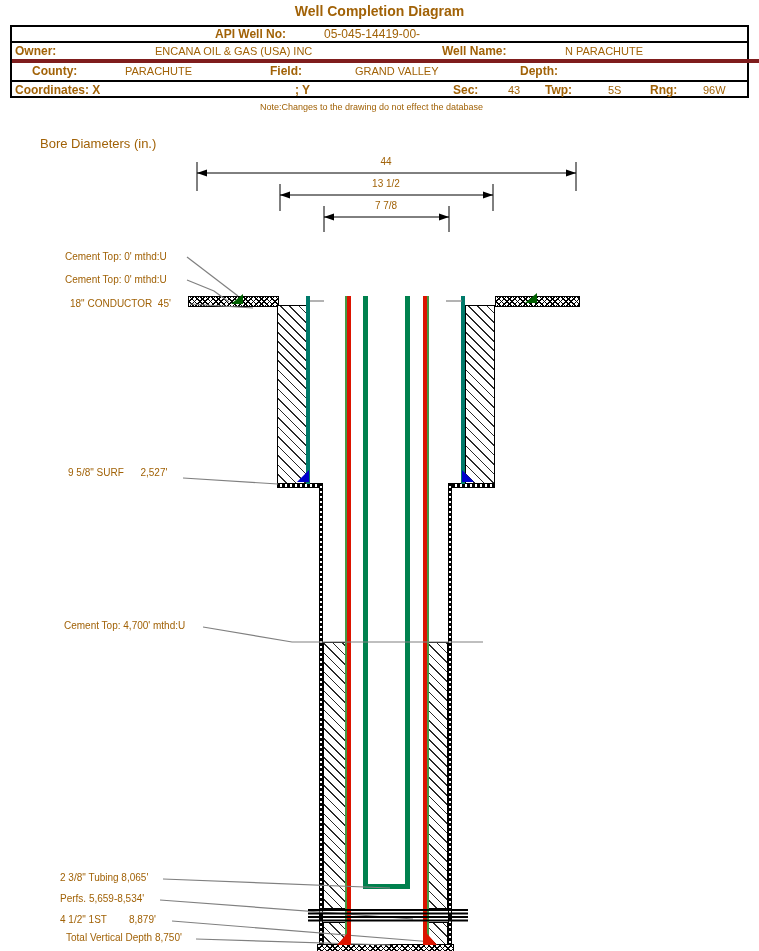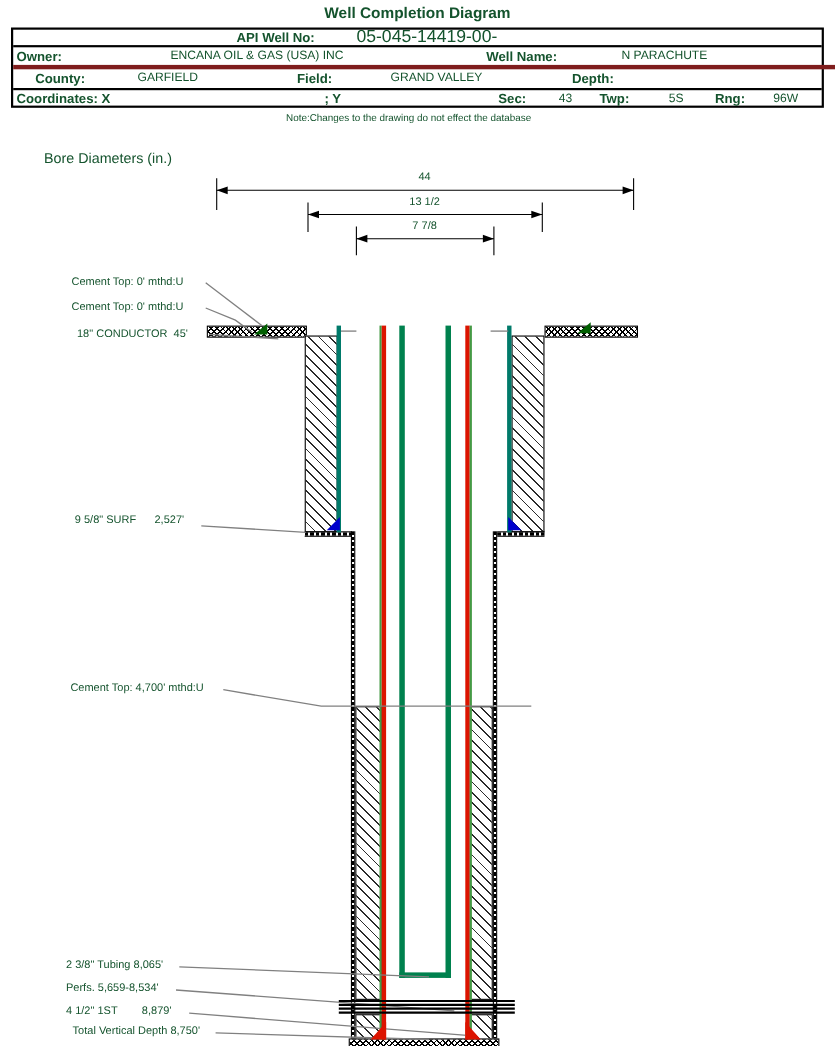--- a/index.html
+++ b/index.html
@@ -1,17 +1,17 @@
 <!DOCTYPE html>
 <html><head>
 <meta charset="utf-8">
 <style>
   html,body{margin:0;padding:0;background:#fff;}
   .page{position:relative;width:759px;height:951px;background:#fff;
-        font-family:"Liberation Sans",sans-serif;color:#14532d;overflow:hidden;}
+        font-family:"Liberation Sans",sans-serif;color:#a16207;overflow:hidden;}
   .abs{position:absolute;}
   
   .title{position:absolute;top:3px;left:0;right:0;text-align:center;
          font-size:14px;font-weight:bold;}
   .hbox{position:absolute;left:10px;top:25px;width:735px;height:69px;
         border:2px solid #000;}
   .hrow{position:relative;width:100%;}
   .r1{height:14px;border-bottom:2px solid #000;}
   .r2{height:16px;border-bottom:4px solid #7f1d1d;padding-left:45px;}
   .r3{height:17px;border-bottom:2px solid #000;}
@@ -39,31 +39,31 @@
 </head>
 <body>
 
 <div class="page">
 
   <div class="title">Well Completion Diagram</div>
 
   <div class="hbox">
     <div class="hrow r1">
       <span class="hl" style="left:203px">API Well No:</span>
-      <span class="hv" style="left:312px;font-size:16px">05-045-14419-00-</span>
+      <span class="hv" style="left:312px;font-size:12px">05-045-14419-00-</span>
     </div>
     <div class="hrow r2">
       <span class="hl" style="left:3px">Owner:</span>
       <span class="hv" style="left:143px">ENCANA OIL &amp; GAS (USA) INC</span>
       <span class="hl" style="left:430px">Well Name:</span>
       <span class="hv" style="left:553px">N PARACHUTE</span>
     </div>
     <div class="hrow r3">
       <span class="hl" style="left:20px">County:</span>
-      <span class="hv" style="left:113px">GARFIELD</span>
+      <span class="hv" style="left:113px">PARACHUTE</span>
       <span class="hl" style="left:258px">Field:</span>
       <span class="hv" style="left:343px">GRAND VALLEY</span>
       <span class="hl" style="left:508px">Depth:</span>
       <span class="hv" style="left:560px"></span>
     </div>
     <div class="hrow r4">
       <span class="hl" style="left:3px">Coordinates: X</span>
       <span class="hl" style="left:283px">; Y</span>
       <span class="hl" style="left:441px">Sec:</span>
       <span class="hv" style="left:496px">43</span>

